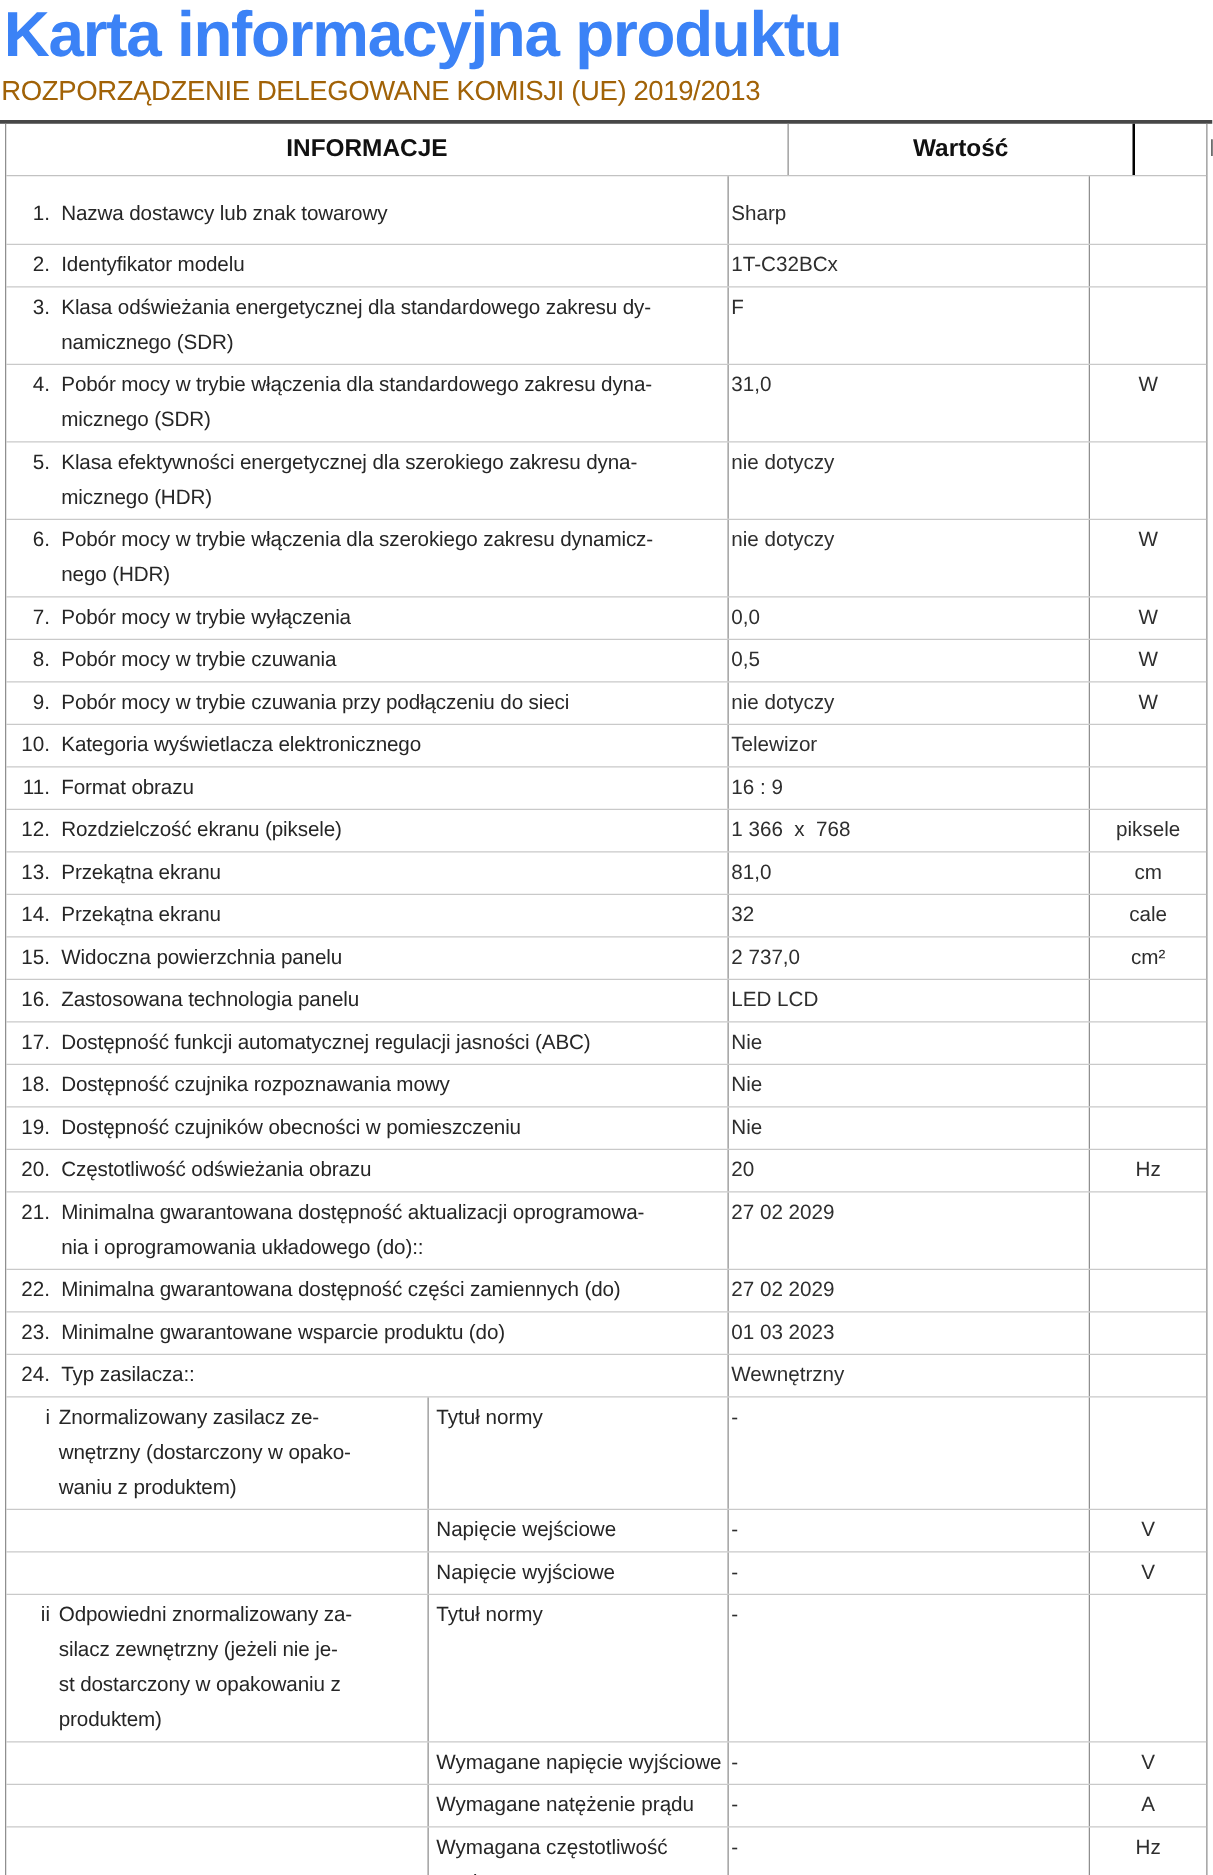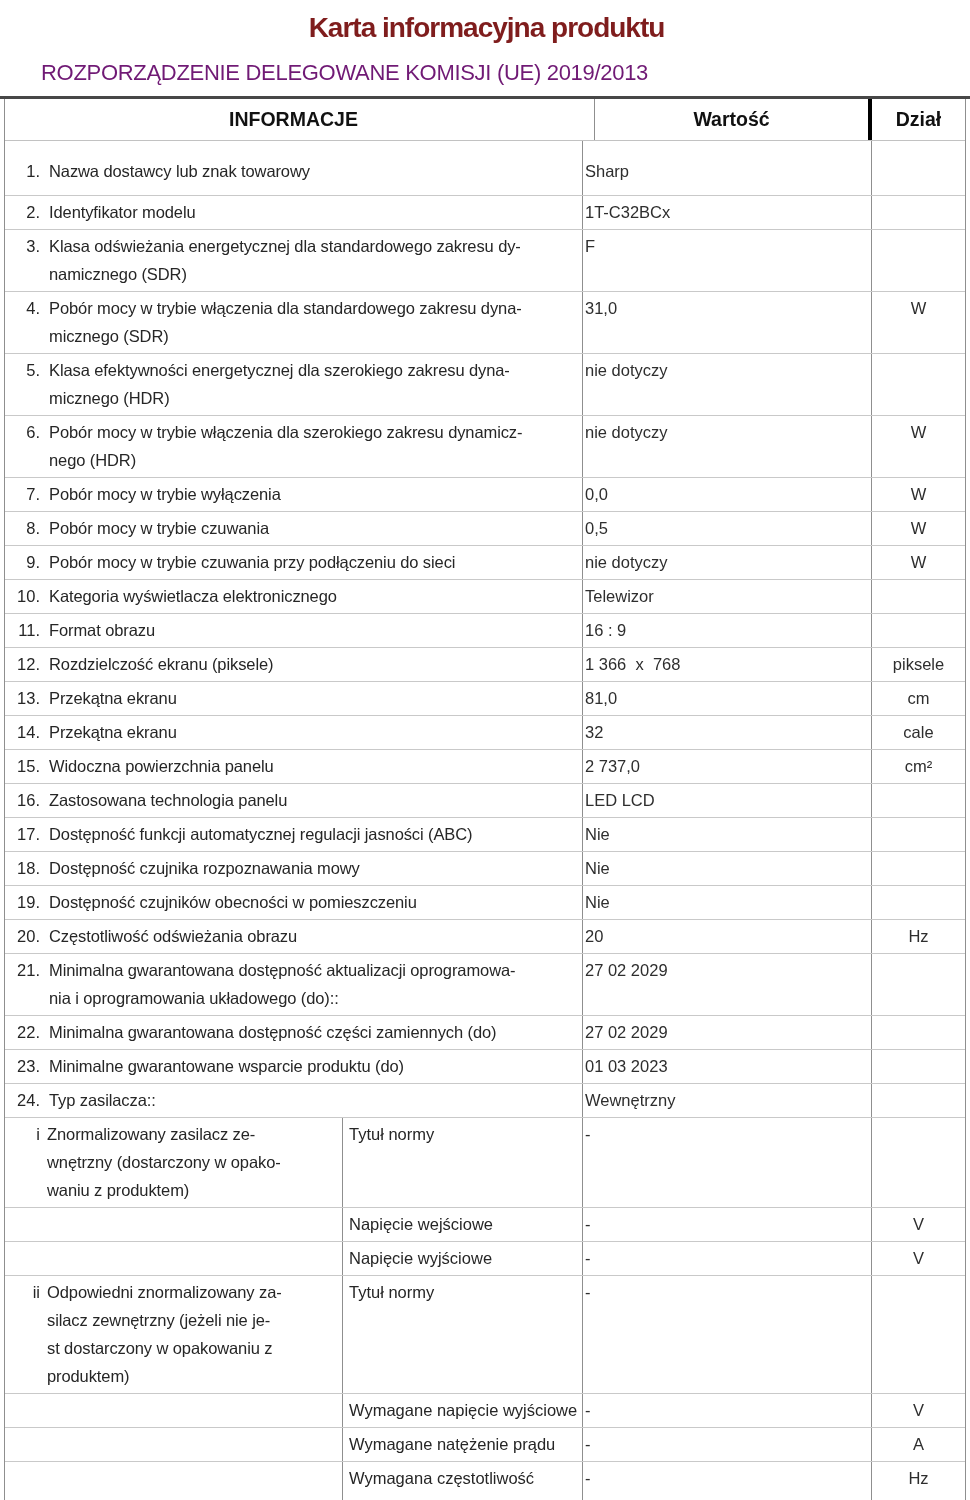--- a/index.html
+++ b/index.html
@@ -7,56 +7,55 @@
   body {
     height: 1500px;
     overflow: hidden;
     background: #ffffff;
     color: #262626;
     font-family: "Liberation Sans", "DejaVu Sans", sans-serif;
   }
   .page { position: relative; }
 
   .title {
-    font-size: 28px;
+    font-size: 51px;
     font-weight: 700;
     letter-spacing: -1px;
-    color: #7f1d1d;
+    color: #3b82f6;
     line-height: 46px;
     padding: 5px 0 0 3px;
-    text-align: center;
   }
   .subtitle {
     font-size: 22px;
     letter-spacing: -0.3px;
-    color: #701a75;
+    color: #a16207;
     line-height: 26px;
     padding: 9px 0 10px 1px;
-    margin-left: 40px;
   }
   .top-rule { width: 970px; border-top: 3px solid #474747; }
 
   .fiche {
     margin: 0 4px;
     width: 962px;
     border-left: 1px solid #8f8f8f;
     border-right: 1px solid #8f8f8f;
   }
 
   .thead {
     display: grid;
     grid-template-columns: 577px 290px 93px;
     height: 42px;
     border-bottom: 1px solid #c2c2c2;
     font-weight: 700;
     font-size: 19.5px;
     color: #111;
+    gap: 36px;
   }
   .hcell { display: flex; align-items: center; justify-content: center; }
-  .hc-val { border-left: 1px solid #8f8f8f; border-right: 4px solid #000000; margin-left: 12px; }
+  .hc-val { border-left: 1px solid #8f8f8f; border-right: 2px solid #000000; margin-left: 12px; }
 
   .row {
     display: grid;
     grid-template-columns: 577px 290px 93px;
     border-bottom: 1px solid #c9c9c9;
     min-height: 33px;
     font-size: 16.5px;
     line-height: 28px;
   }
   #rows-sub .row { grid-template-columns: 308px 269px 290px 93px; }

